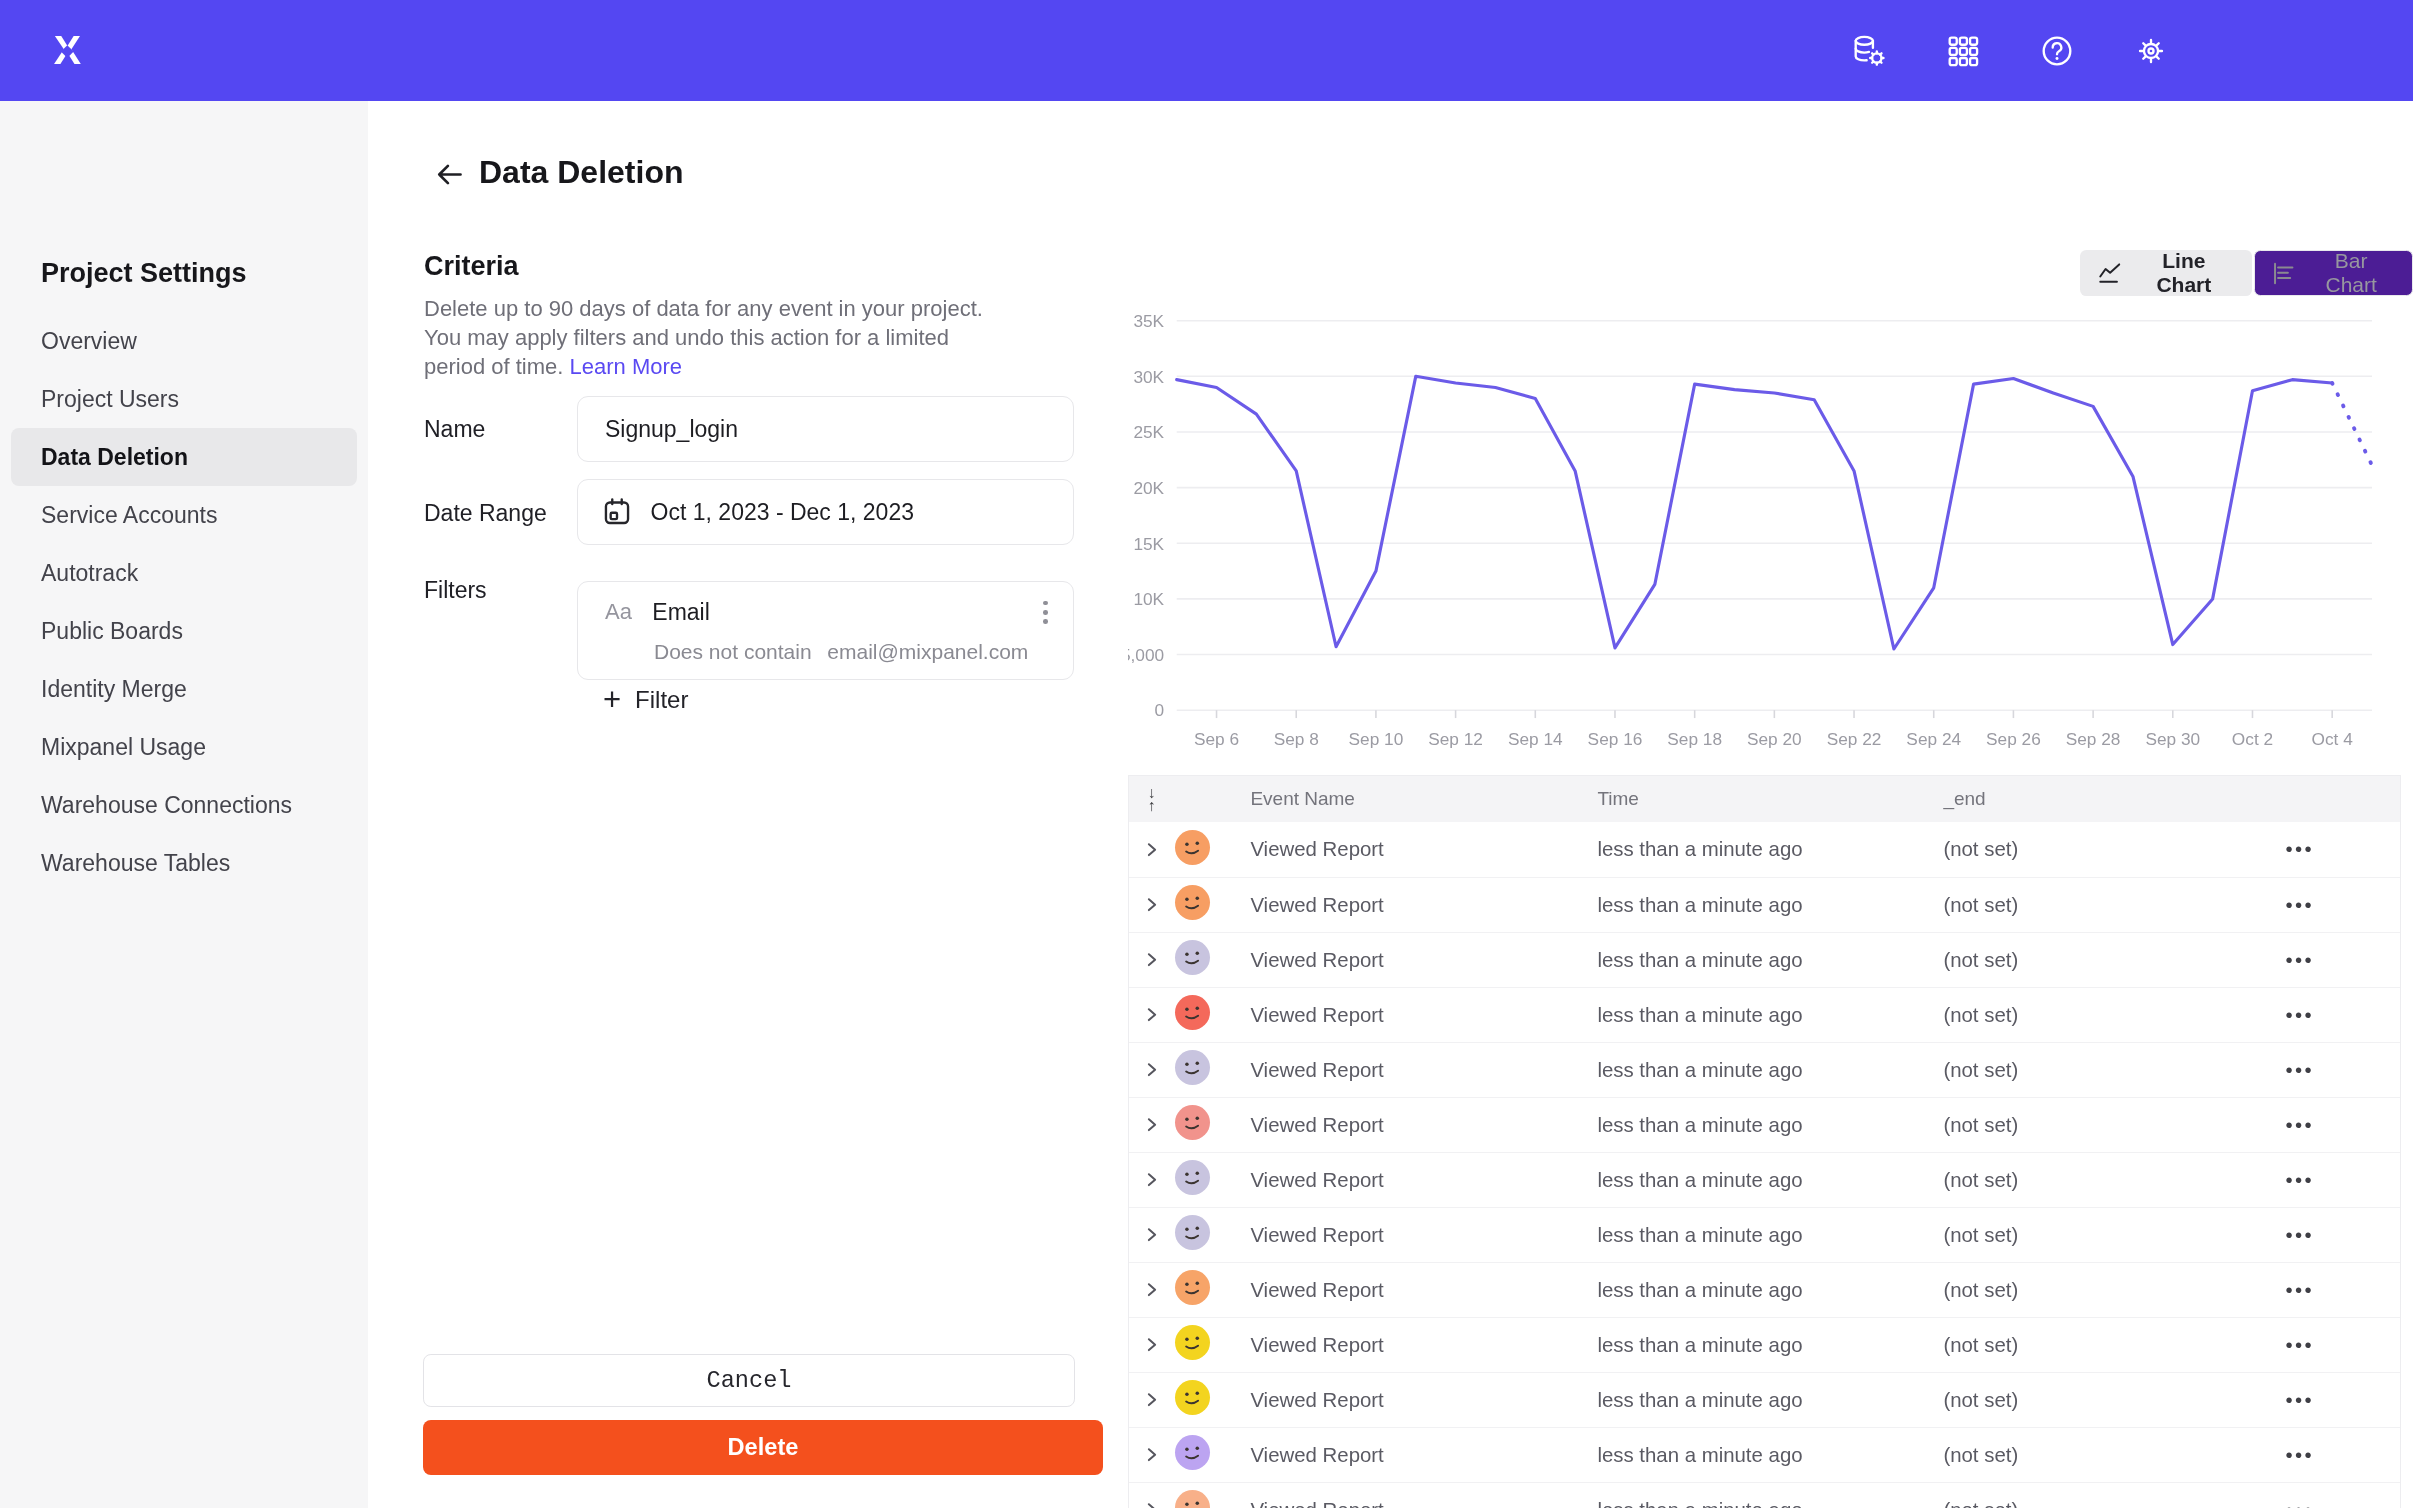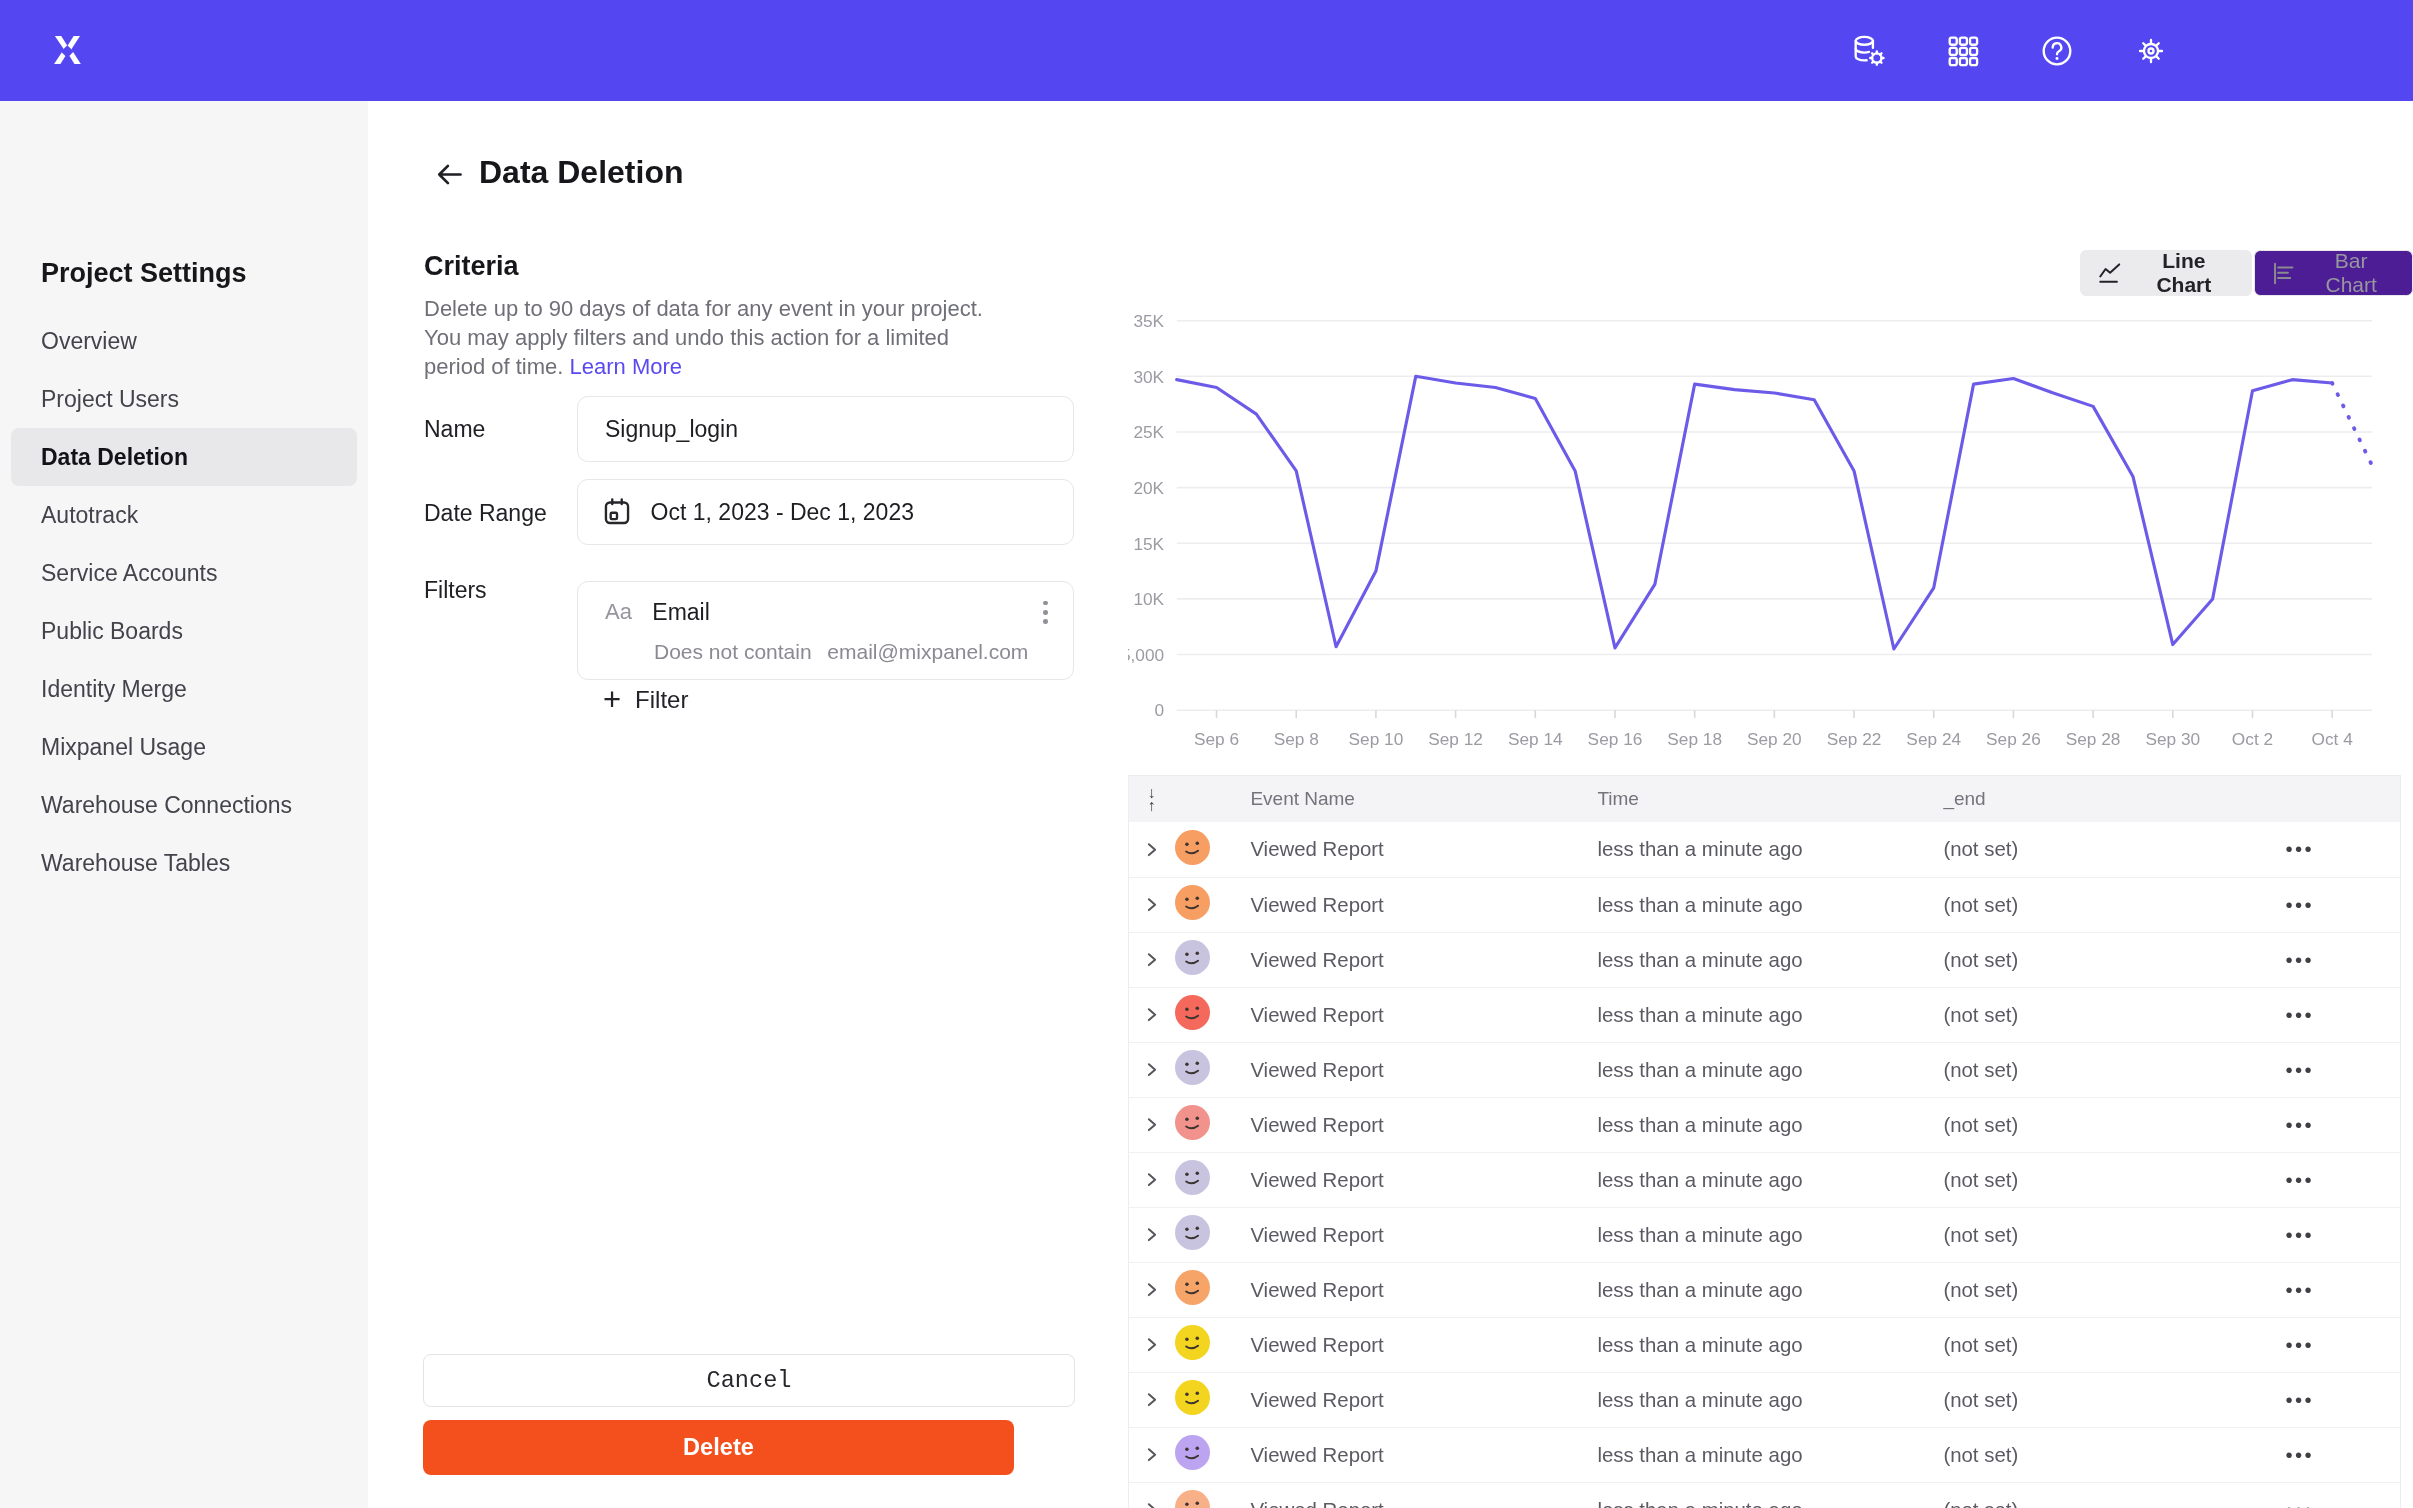--- a/index.html
+++ b/index.html
@@ -50,21 +50,21 @@
   .filter-row2 { margin:11px 0 0 49px; font-size:21px; color:#8a8a92; display:flex; gap:15.7px; }
   .add-filter { position:absolute; left:603px; top:684px; display:flex; align-items:center; gap:14px;
                 background:none; border:none; cursor:pointer; }
   .add-filter .plus { font-size:31px; font-weight:400; color:#232329; line-height:31px; }
   .add-filter .lbl { font-size:24px; color:#232329; }
 
   
   .btn-cancel { position:absolute; left:423px; top:1354px; width:652px; height:53px; background:#fff;
                 border:1.6px solid #e3e3e7; border-radius:7.9px; font-size:23.6px; color:#26262c; cursor:pointer;
                 font-family:Liberation Mono, monospace; }
-  .btn-delete { position:absolute; left:423px; top:1420px; width:591px; height:55px; background:#f4501d;
+  .btn-delete { position:absolute; left:423px; top:1420px; width:680px; height:55px; background:#f4501d;
                 border:none; border-radius:7.9px; font-size:23.6px; font-weight:600; color:#ffffff; cursor:pointer;
                 font-family:inherit; }
 
   
   .chart-toggle { position:absolute; left:2080px; top:250px; height:46px; display:flex; }
   .seg { display:flex; align-items:center; gap:11px; padding:0 17.3px; border-radius:6.3px; font-size:21px; cursor:pointer;
          border:1.6px solid transparent; background:none; font-family:inherit; }
   .seg.active { background:#ebebed; color:#222228; font-weight:700; }
   .seg.inactive { background:#4c1d95; border-color:#e8e8ec; color:#97979f; margin-left:1.6px; }
 
@@ -144,24 +144,24 @@
       <div class="nav-item">
         <span>Overview</span>
       </div>
       <div class="nav-item">
         <span>Project Users</span>
       </div>
       <div class="nav-item active">
         <span>Data Deletion</span>
       </div>
       <div class="nav-item">
+        <span>Service Accounts</span>
+      </div>
+      <div class="nav-item">
         <span>Autotrack</span>
-      </div>
-      <div class="nav-item">
-        <span>Service Accounts</span>
       </div>
       <div class="nav-item">
         <span>Public Boards</span>
       </div>
       <div class="nav-item">
         <span>Identity Merge</span>
       </div>
       <div class="nav-item">
         <span>Mixpanel Usage</span>
       </div>

